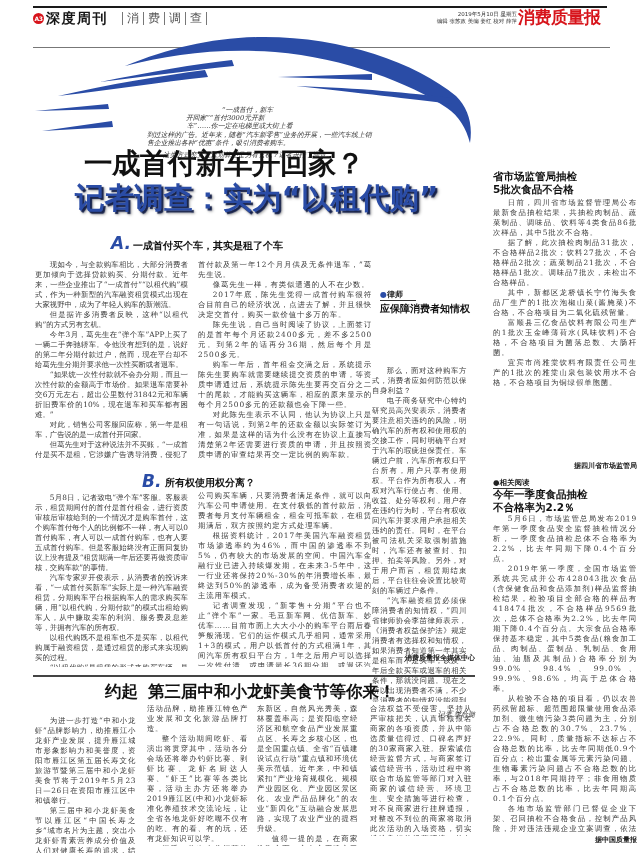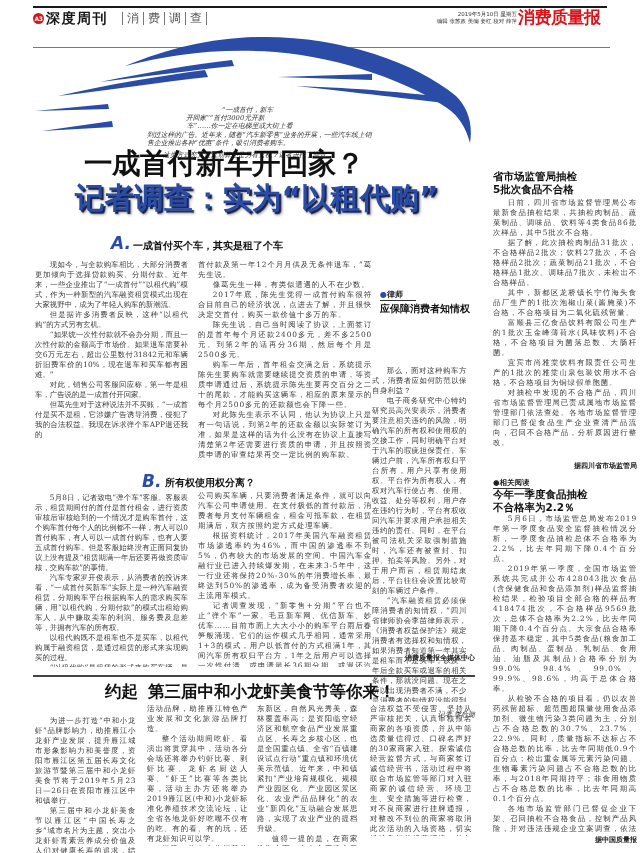--- a/index.html
+++ b/index.html
@@ -102,20 +102,21 @@
 
 <div class="abs hl1">一成首付新车开回家？</div>
 <div class="abs hl2">记者调查：实为“以租代购”</div>
 
 <div class="abs sec-letter" style="left:111px;top:234px;">A.</div>
 <div class="abs sec-head" style="left:133px;top:240px;">一成首付买个车，其实是租了个车</div>
 
 <div class="abs col" style="left:35px;top:260px;width:153px;height:198px;">
   <p>现如今，与全款购车相比，大部分消费者更加倾向于选择贷款购买、分期付款。近年来，一些企业推出了“一成首付”“以租代购”模式，作为一种新型的汽车融资租赁模式出现在大家视野中，成为了年轻人购车的新潮流。</p>
   <p>但是据许多消费者反映，这种“以租代购”的方式另有玄机。</p>
+  <p>今年3月，葛先生在“弹个车”APP上买了一辆二手奔驰轿车。令他没有想到的是，说好的第二年分期付款过户，然而，现在平台却不给葛先生分期并要求他一次性买断或者退车。</p>
   <p>“如果统一次性付款就不会办分期，而且一次性付款的金额高于市场价。如果退车需要补交6万元左右，超出公里数付31842元和车辆折旧费车价的10%，现在退车和买车都有困难。”</p>
   <p>对此，销售公司客服回应称，第一年是租车，广告说的是一成首付开回家。</p>
   <p>但葛先生对于这种说法并不买账，“一成首付是买不是租，它涉嫌广告诱导消费，侵犯了我的合法权益。我现在诉求弹个车APP退还我的</p>
 </div>
 
 <div class="abs col ls1" style="left:198px;top:260px;width:174px;height:198px;">
   <p class="cont">首付款及第一年12个月月供及无条件退车，”葛先生说。</p>
   <p>像葛先生一样，有类似遭遇的人不在少数。</p>
   <p>2017年底，陈先生觉得一成首付购车很符合目前自己的经济状况，点进去了解，并且很快决定交首付，购买一款价值十多万的车。</p>
   <p>陈先生说，自己当时阅读了协议，上面签订的是首年每个月还款2400多元，差不多2500元。到第2年的话再分36期，然后每个月是2500多元。</p>
@@ -155,21 +156,20 @@
 <div class="abs side-title" style="left:493px;top:170px;">
   <div>省市场监管局抽检</div>
   <div>5批次食品不合格</div>
 </div>
 <div class="abs col ls3" style="left:493px;top:198px;width:144px;height:261px;">
   <p>日前，四川省市场监督管理局公布最新食品抽检结果，共抽检肉制品、蔬菜制品、调味品、饮料等4类食品86批次样品，其中5批次不合格。</p>
   <p>据了解，此次抽检肉制品31批次，不合格样品2批次；饮料27批次，不合格样品2批次；蔬菜制品21批次，不合格样品1批次。调味品7批次，未检出不合格样品。</p>
   <p>其中，新都区龙桥镇长宁竹海头食品厂生产的1批次泡椒山菜(酱腌菜)不合格，不合格项目为二氧化硫残留量。</p>
   <p>富顺县三亿食品饮料有限公司生产的1批次玉金峰薄荷水(风味饮料)不合格，不合格项目为菌落总数、大肠杆菌。</p>
   <p>宜宾市尚雅棠饮料有限责任公司生产的1批次的雅棠山泉包装饮用水不合格，不合格项目为铜绿假单胞菌。</p>
-  <p>对抽检中发现的不合格产品，四川省市场监督管理局已责成属地市场监督管理部门依法查处。各地市场监督管理部门已督促食品生产企业查清产品流向，召回不合格产品，分析原因进行整改。</p>
 </div>
 <div class="abs source" style="left:493px;top:462px;width:144px;">据四川省市场监管局</div>
 
 <div class="abs side-tag" style="left:493px;top:478px;">
   <span>●</span><span>相关阅读</span>
 </div>
 <div class="abs side-title" style="left:493px;top:488px;">
   <div>今年一季度食品抽检</div>
   <div>不合格率为2.2％</div>
 </div>

